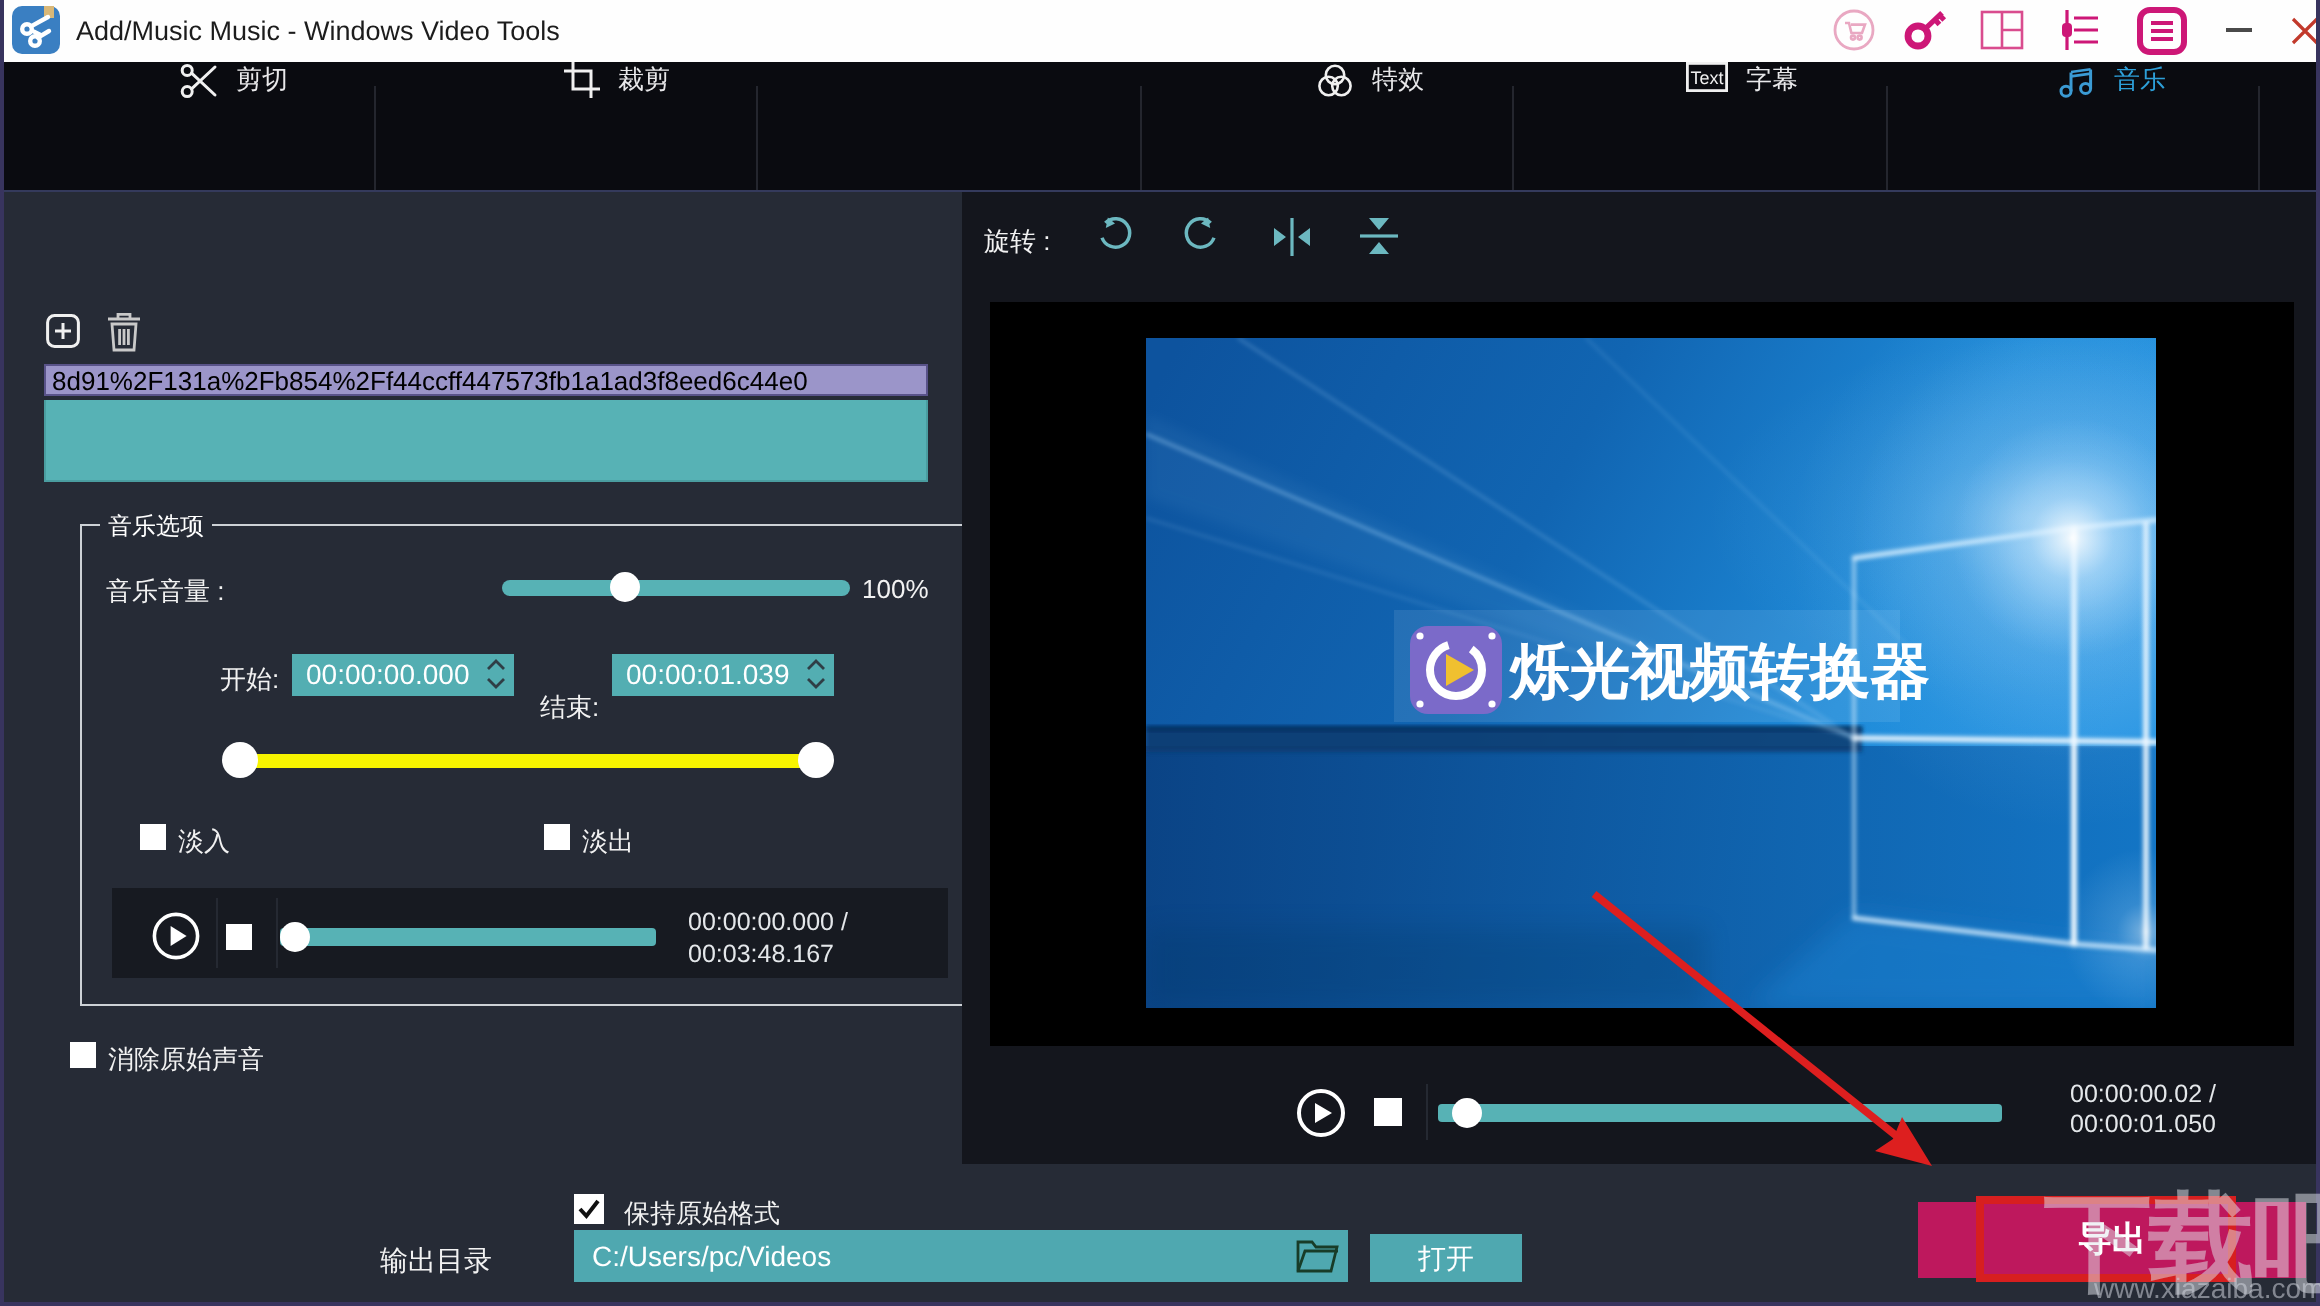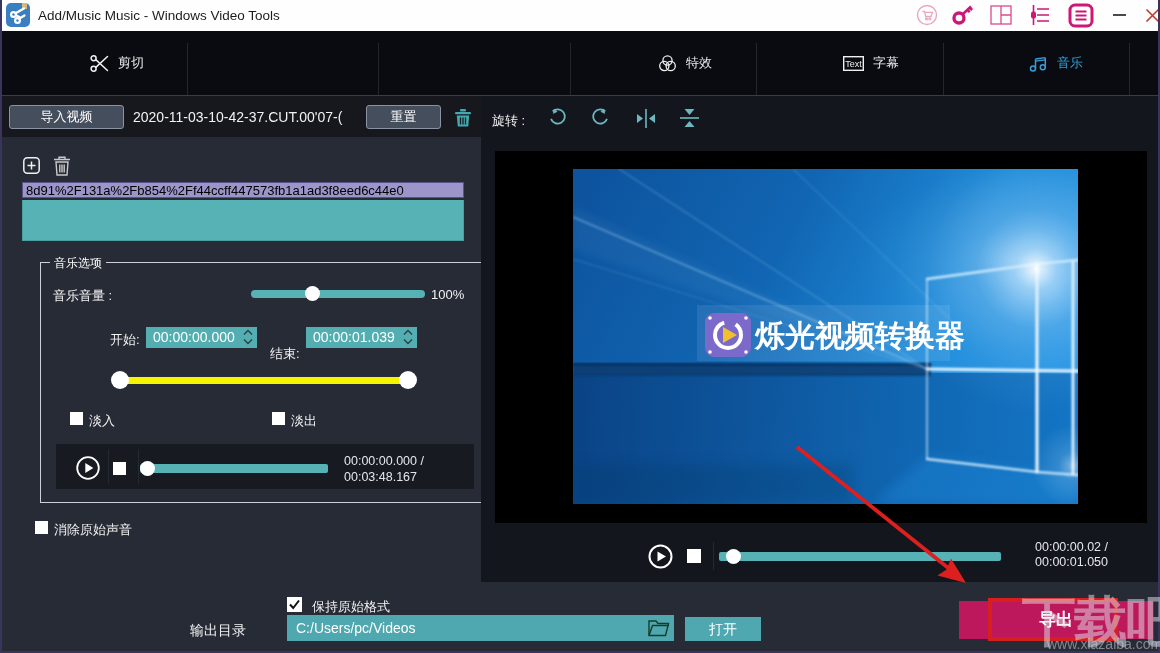--- a/index.html
+++ b/index.html
@@ -4,21 +4,21 @@
 <style>
   html,body{margin:0;padding:0;}
   body{width:1160px;height:653px;overflow:hidden;font-family:"Liberation Sans",sans-serif;background:#0a0b10;position:relative;}
   .abs{position:absolute;}
   
   #titlebar{position:absolute;left:2px;top:0;width:1156px;height:31px;background:#fefefe;}
   #apptitle2{position:absolute;left:36px;top:8px;font-size:13.5px;color:#1c1c1c;}
   
   #tabbar{position:absolute;left:2px;top:31px;width:1156px;height:65px;background:#0a0b10;border-bottom:1px solid #343a5c;box-sizing:border-box;}
   .tabsep{position:absolute;top:12px;width:1px;height:52px;background:#24262e;}
-  .tab{position:absolute;top:0;height:64px;display:flex;align-items:center;color:#e8e8ea;font-size:13px;}
+  .tab{position:absolute;top:0;height:64px;display:flex;align-items:flex-start;color:#e8e8ea;font-size:13px;}
   .tab svg{margin-right:9px;}
   
   #leftpanel{position:absolute;left:2px;top:96px;width:479px;height:486px;background:#262b36;}
   #importrow{position:absolute;left:0;top:0;width:479px;height:41px;background:#16181e;}
   .graybtn{position:absolute;box-sizing:border-box;background:#454e5c;border:1px solid #8a93a3;border-radius:3px;color:#fff;font-size:13px;text-align:center;}
   #filename{position:absolute;left:131px;top:13px;font-size:14px;color:#f2f2f2;}
   #listpurple{position:absolute;left:20px;top:86px;width:442px;height:16px;background:#9b95c9;border:1px solid #595389;box-sizing:border-box;color:#000000;font-size:13px;line-height:16px;padding-left:3px;white-space:nowrap;overflow:hidden;}
   #listteal{position:absolute;left:20px;top:104px;width:442px;height:41px;background:#57b2b5;border:1px solid #4a9da0;border-top:none;box-sizing:border-box;}
   
   #groupbox{position:absolute;left:22px;top:166px;width:441px;height:239px;border:1px solid #cdd1d6;margin-left:16px;}
@@ -108,20 +108,28 @@
   <div class="tab" style="left:88px">
     <svg width="19" height="19" viewBox="0 0 19 19">
         <g stroke="#f0f0f0" stroke-width="1.5" fill="none" stroke-linecap="round">
           <circle cx="3.6" cy="4.2" r="2.5"></circle>
           <circle cx="3.6" cy="14.8" r="2.5"></circle>
           <path d="M5.8 5.6 L17.5 16.5 M5.8 13.4 L17.5 2.5"></path>
         </g>
       </svg>
     <span>剪切</span>
   </div>
+  <div class="tab" style="left:280px">
+    <svg width="18" height="18" viewBox="0 0 18 18">
+        <g stroke="#f0f0f0" stroke-width="1.5" fill="none">
+          <path d="M4.5 0 v13.5 h13.5 M0 4.5 h13.5 v13.5"></path>
+        </g>
+      </svg>
+    <span>裁剪</span>
+  </div>
   <div class="tab" style="left:656px">
     <svg width="19" height="19" viewBox="0 0 19 19">
         <g stroke="#f0f0f0" stroke-width="1.3" fill="none">
           <circle cx="9.5" cy="6.5" r="4.6"></circle>
           <circle cx="6.3" cy="12" r="4.6"></circle>
           <circle cx="12.7" cy="12" r="4.6"></circle>
         </g>
       </svg>
     <span>特效</span>
   </div>
@@ -139,35 +147,20 @@
           <circle cx="13.8" cy="13.2" r="2.5"></circle>
           <path d="M6.5 14.6 V5.2 M16.3 13.2 V3.8"></path>
           <path d="M6.5 7.2 L16.3 5.8 M6.5 5 L16.3 3.6" stroke-width="1.3"></path>
         </g>
       </svg>
     <span>音乐</span>
   </div>
 </div>
 
 <div id="leftpanel">
-  <div id="importrow">
-    <div class="graybtn" style="left:7px;top:9px;width:115px;height:24px;line-height:22px;">导入视频</div>
-    <div id="filename">2020-11-03-10-42-37.CUT.00'07-(</div>
-    <div class="graybtn" style="left:364px;top:9px;width:75px;height:24px;line-height:22px;">重置</div>
-    <svg class="abs" style="left:452px;top:12px" width="18" height="19" viewBox="0 0 18 19">
-      <g fill="#45a8ae">
-          <rect x="1" y="4" width="16" height="2.2" rx="1"></rect>
-          <rect x="6" y="1" width="6" height="2.6" rx="1"></rect>
-          <path d="M2.8 7.5 h12.4 l-1 11 h-10.4z"></path>
-        </g>
-      <g stroke="#16181e" stroke-width="1.3">
-          <path d="M6.5 9.5 v7 M9 9.5 v7 M11.5 9.5 v7"></path>
-        </g>
-    </svg>
-  </div>
 
   <svg class="abs" style="left:21px;top:61px" width="17" height="17" viewBox="0 0 17 17">
     <rect x="0.8" y="0.8" width="15.4" height="15.4" rx="3.5" stroke="#f0f0f0" stroke-width="1.5" fill="none"></rect>
     <path d="M8.5 4.5 v8 M4.5 8.5 h8" stroke="#f0f0f0" stroke-width="1.5"></path>
   </svg>
   <svg class="abs" style="left:50px;top:59px" width="20" height="21" viewBox="0 0 20 21">
     <g stroke="#c9c9c9" stroke-width="1.4" fill="none">
       <path d="M2 4.5 h16 M7 4 v-1.8 h6 V4 M4 7 l1 13 h10 l1-13z M7.8 9.5 v8 M10 9.5 v8 M12.2 9.5 v8"></path>
     </g>
   </svg>

